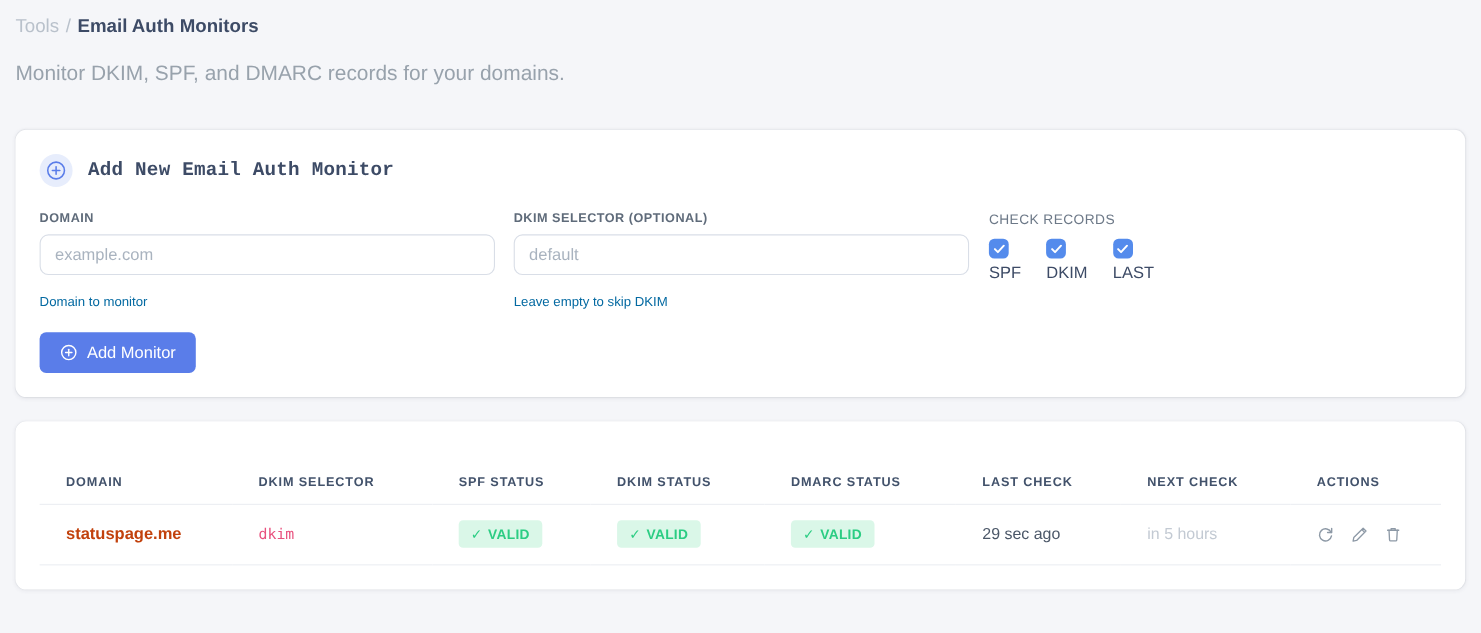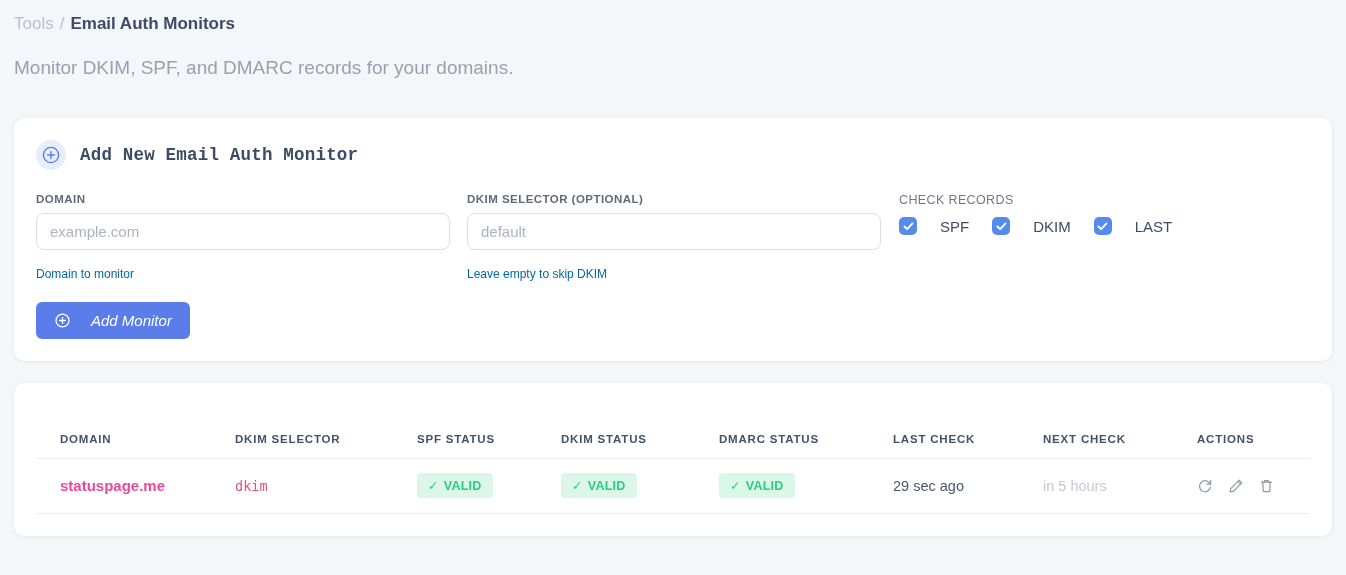--- a/index.html
+++ b/index.html
@@ -52,55 +52,54 @@
     border: 1px solid #d9dee7; border-radius: 8px;
     padding: 0 13px; font-size: 15px; color: #1d4ed8;
     outline: none; background: #fff;
     font-family: "Liberation Sans", "DejaVu Sans", sans-serif;
   }
   .text-input::placeholder { color: #a9b3bf; }
   .helper { margin-top: 17px; font-size: 12px; color: #0369a1; }
 
   .check-group { width: auto; padding-left: 1px; }
   .checks { display: flex; align-items: center; gap: 23px; margin-top: 10px; }
-  .check-item { display: flex; align-items: flex-end; gap: 23px; cursor: pointer; }
+  .check-item { display: flex; align-items: flex-start; gap: 5px; cursor: pointer; flex-direction: column; }
   .checkbox {
     width: 18px; height: 18px; border-radius: 5px;
     background: #548bec;
     display: flex; align-items: center; justify-content: center;
     flex: none;
   }
   .check-label { font-size: 15px; color: #3d4b66; }
 
   .btn-primary {
     margin-top: 21px;
-    display: inline-flex; align-items: center; gap: 20px;
+    display: inline-flex; align-items: center; gap: 8px;
     background: #5a7de9; color: #ffffff;
     border: none; border-radius: 6px;
     height: 37px; padding: 0 18px;
     font-size: 15px; cursor: pointer;
     font-family: "Liberation Sans", "DejaVu Sans", sans-serif;
-    font-style: italic;
   }
 
   
   table { width: 100%; border-collapse: collapse; margin-top: 16px; }
   th {
     text-align: left;
     font-size: 11.5px; font-weight: 700; letter-spacing: .07em;
     color: #42526b; text-transform: uppercase;
     padding: 12px 0 13px 24px;
     border-bottom: 1px solid #eceef2;
   }
   td {
     padding: 14px 0 15px 24px;
     border-bottom: 1px solid #eceef2;
     font-size: 14.5px; vertical-align: middle;
   }
-  .cell-domain { font-weight: 700; font-size: 15px; color: #ec4899; }
+  .cell-domain { font-weight: 700; font-size: 15px; color: #c2410c; }
   .cell-selector { font-family: "DejaVu Sans Mono", "Liberation Mono", monospace; font-size: 13.5px; color: #e8517e; }
   .badge {
     display: inline-flex; align-items: center; gap: 5px;
     background: #daf7e8; color: #2bcd83;
     font-size: 12.5px; font-weight: 600;
     border-radius: 4px; padding: 5px 11px;
     letter-spacing: .02em;
   }
   .cell-last { color: #4b5768; }
   .cell-next { color: #c3cad3; }

